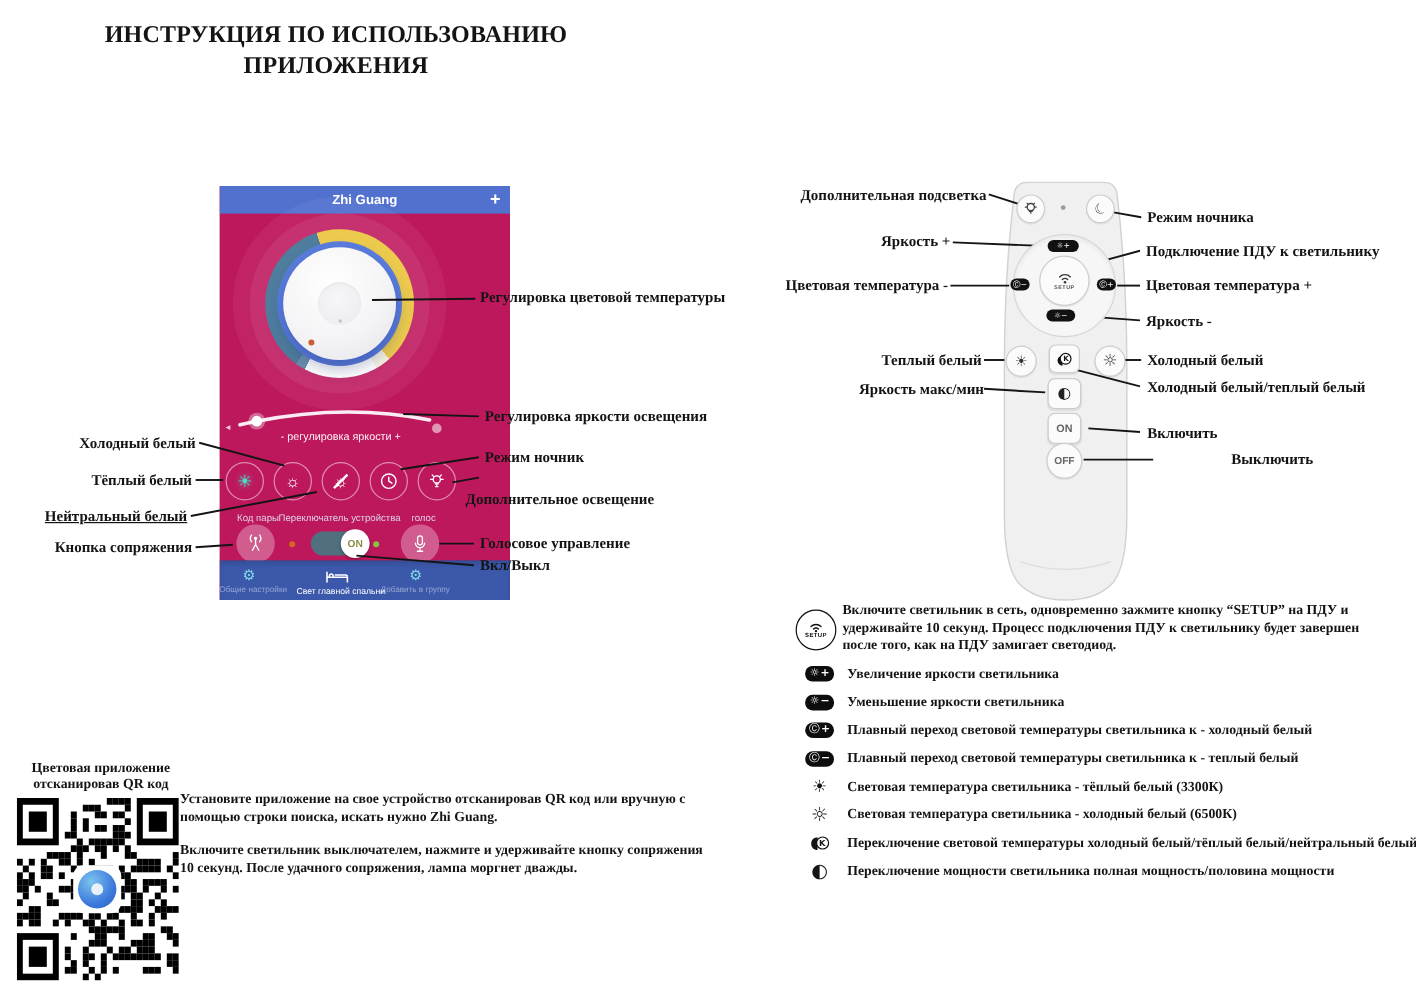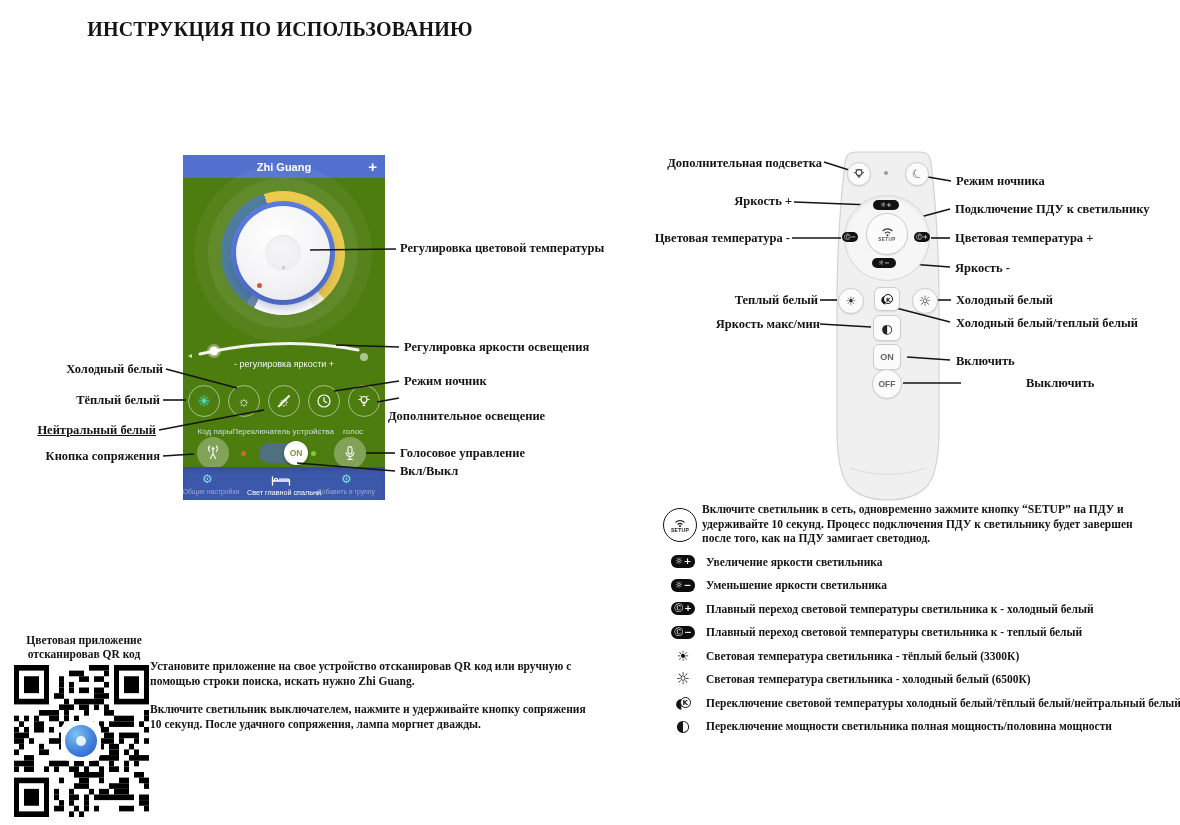--- a/index.html
+++ b/index.html
@@ -7,21 +7,21 @@
           font-family:"Liberation Serif",serif;color:#141414;}
   .abs{position:absolute;}
   
   .doc-title{position:absolute;font-weight:bold;font-size:20px;text-align:center;letter-spacing:.2px;}
   .co{position:absolute;font-weight:bold;font-size:12.5px;white-space:nowrap;z-index:7;}
   .co.ra{transform:translateX(-100%);}
   .para{position:absolute;font-weight:bold;font-size:11.5px;line-height:14.5px;z-index:7;}
   
   #overlay{position:absolute;left:0;top:0;z-index:5;pointer-events:none;}
   
-  .app{position:absolute;left:183px;top:155px;width:202px;height:345px;background:#4d7c0f;
+  .app{position:absolute;left:183px;top:155px;width:242px;height:345px;background:#be185d;
        overflow:hidden;z-index:1;font-family:"Liberation Sans",sans-serif;}
   .app-bar{position:absolute;left:0;top:0;width:100%;height:23px;background:#5271cf;
            display:flex;align-items:center;justify-content:center;color:#fff;font-size:11px;font-weight:bold;}
   .app-add{position:absolute;right:8px;top:0;height:23px;display:flex;align-items:center;color:#fff;font-size:15px;font-weight:bold;}
   .circ{position:absolute;border-radius:50%;}
   .dial-ring{background:conic-gradient(from 0deg,#ecca4e 0deg 138deg,#f6f2e2 138deg 150deg,#ffffff 150deg 208deg,#6b8fae 208deg 216deg,#4f7d9e 216deg 342deg,#ecca4e 342deg 360deg);}
   .knob{background:radial-gradient(circle at 42% 32%,#ffffff 0%,#f4f4f6 55%,#e3e3e8 100%);
         box-shadow:0 7px 14px rgba(25,45,110,.35);}
   .knob-inner{background:radial-gradient(circle at 45% 38%,#f6f6f8,#ebebef);box-shadow:inset 0 1px 2px rgba(0,0,0,.05);}
   .aic{position:absolute;width:30px;height:30px;border-radius:50%;border:1px solid rgba(255,255,255,.5);
@@ -73,20 +73,21 @@
   .qr-logo .ball{width:32px;height:32px;border-radius:50%;background:radial-gradient(circle at 35% 30%,#7cc4ee,#3e7bdc 60%,#2b5cc0);
                  display:flex;align-items:center;justify-content:center;}
   .qr-logo .ball i{width:10px;height:10px;border-radius:50%;background:rgba(255,255,255,.85);display:block;}
 </style>
 </head>
 <body>
 
 <div id="canvas">
 
   <div class="doc-title" style="left:40px;top:18px;width:480px;">ИНСТРУКЦИЯ ПО ИСПОЛЬЗОВАНИЮ</div>
+  <div class="doc-title" style="left:40px;top:44px;width:480px;">ПРИЛОЖЕНИЯ</div>
 
   <div class="app">
     <div class="app-bar">
       <span>Zhi Guang</span>
       <span class="app-add">+</span>
     </div>
 
     <div class="circ" style="left:11px;top:9px;width:178px;height:178px;background:rgba(255,255,255,.05);"></div>
     <div class="circ" style="left:25px;top:23px;width:150px;height:150px;background:rgba(255,255,255,.07);"></div>
 

